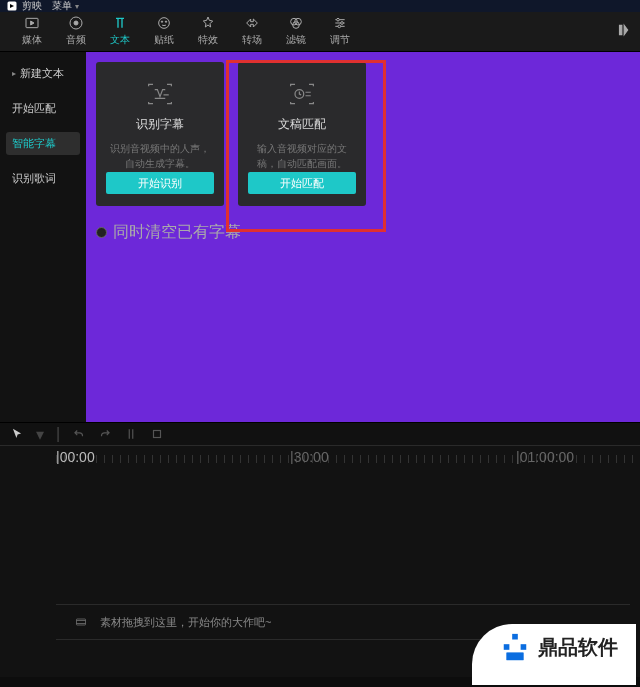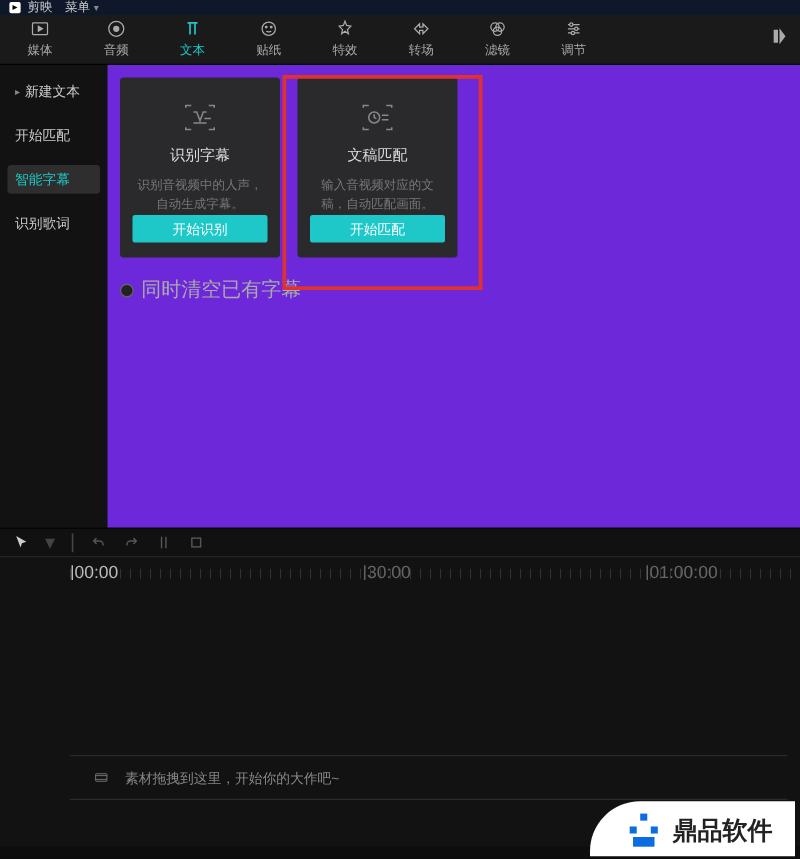--- a/index.html
+++ b/index.html
@@ -26,21 +26,21 @@
     .titlebar .logo svg { width: 12px; height: 12px; }
     .titlebar .menu { display: flex; align-items: center; gap: 3px; cursor: pointer; }
     .titlebar .chev { font-size: 8px; color: #888; }
     
     .toolbar {
       height: 40px;
       background: #1a1a1a;
       display: flex;
       align-items: center;
       padding: 0 10px;
-      gap: 17px;
+      gap: 0;
       border-bottom: 1px solid #000;
     }
     .tool {
       width: 44px;
       display: flex;
       flex-direction: column;
       align-items: center;
       gap: 3px;
       font-size: 10px;
       color: #aaa;
@@ -190,21 +190,21 @@
       color: #888;
       font-size: 11px;
     }
     .ph-icon { width: 14px; height: 12px; }
     
     .watermark {
       position: absolute;
       right: 4px; bottom: 2px;
       background: #fff;
       border-radius: 40px 0 0 0;
-      padding: 8px 18px 6px 28px;
+      padding: 8px 18px 23px 28px;
       display: flex;
       align-items: center;
       gap: 8px;
       color: #222;
       font-size: 20px;
       font-weight: 700;
       font-family: Liberation Mono, monospace;
     }
     .watermark svg { width: 30px; height: 30px; }
     .tool.active svg { stroke: #1ec8c8; fill: #1ec8c8; }

